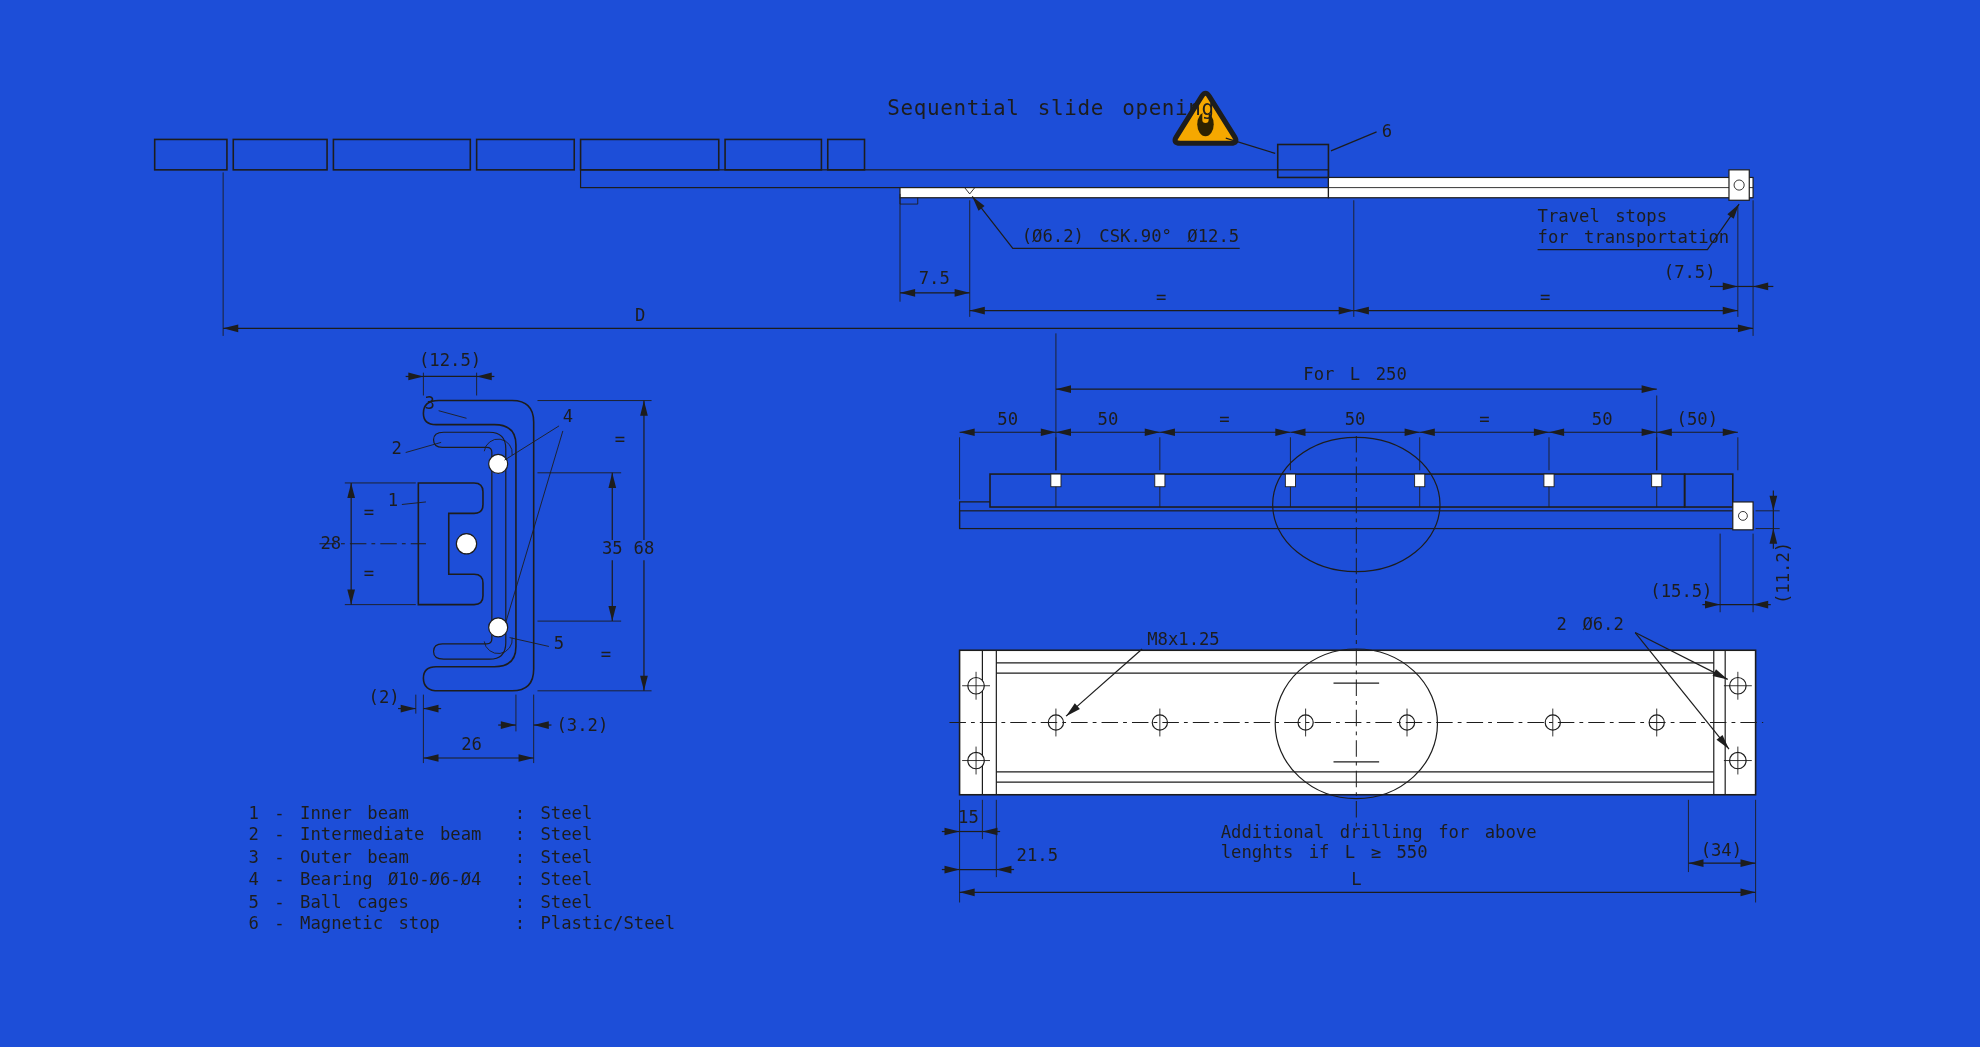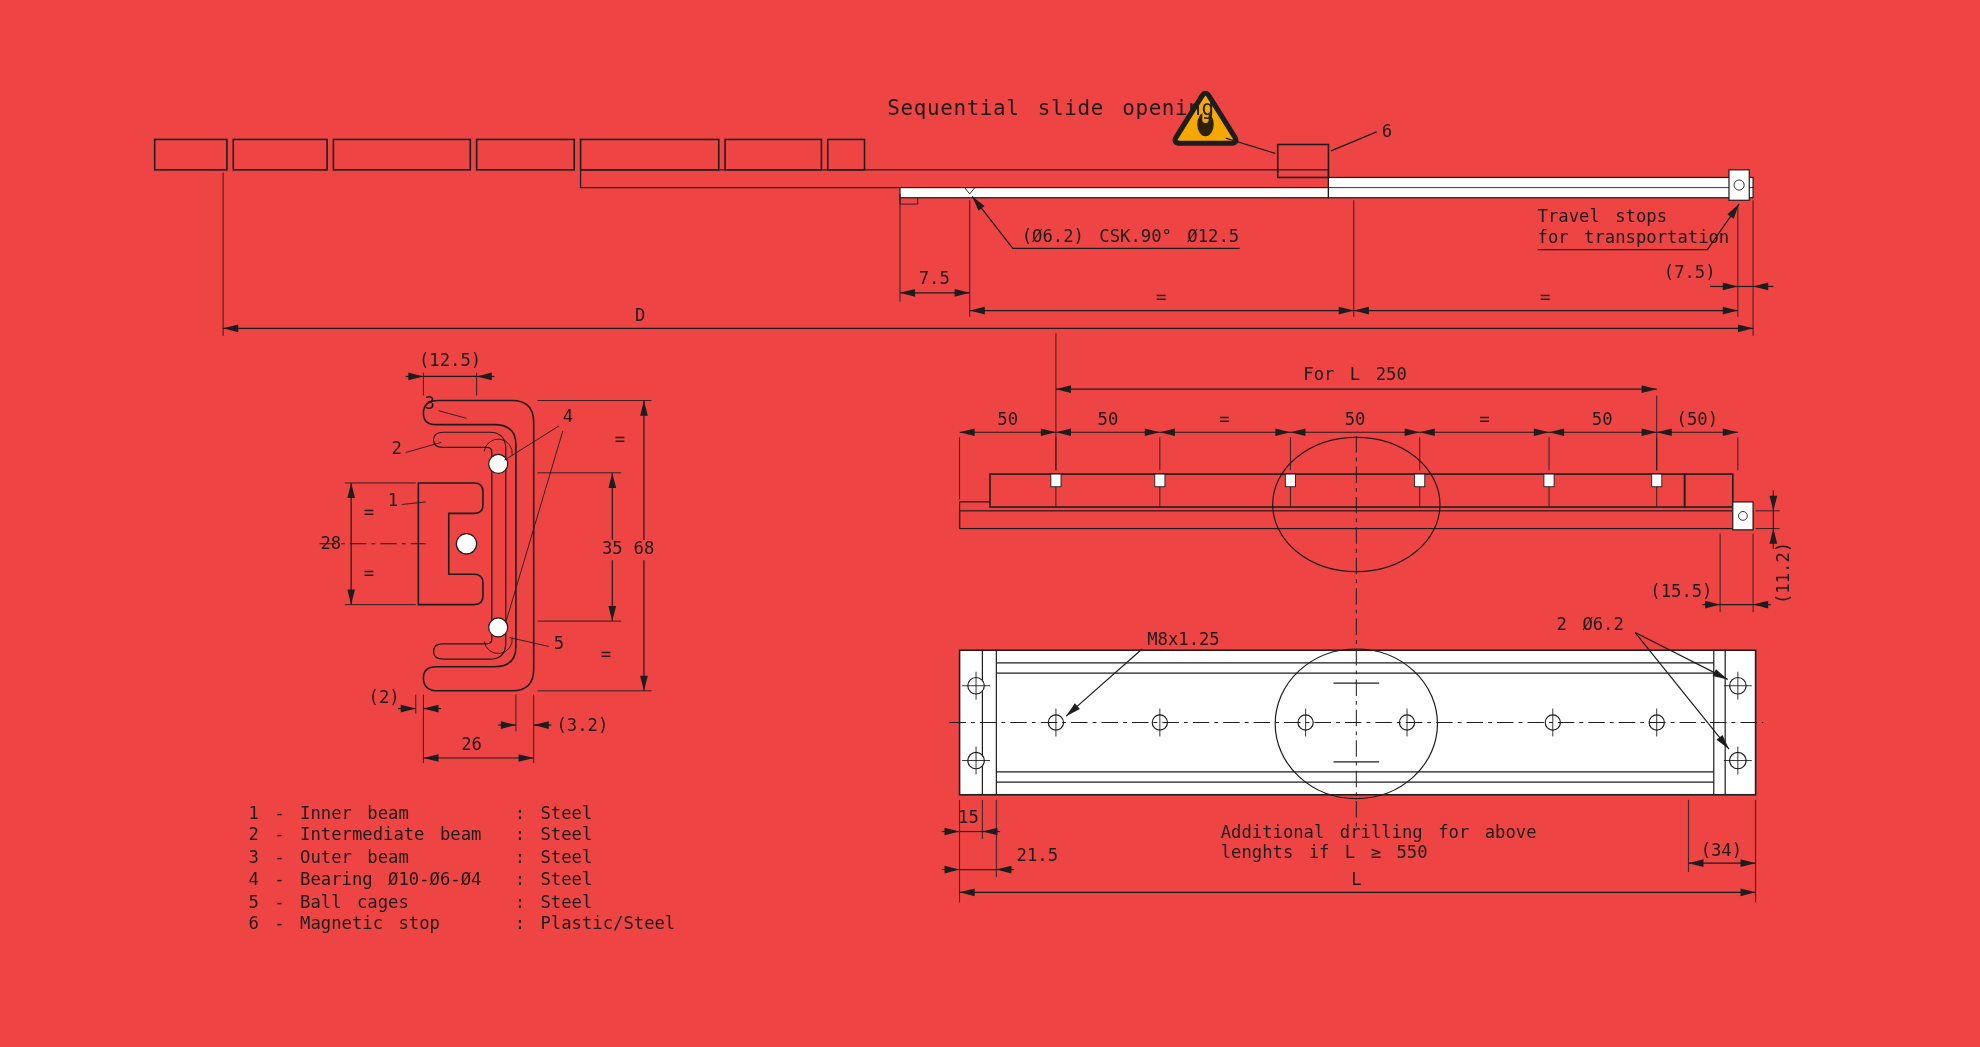--- a/index.html
+++ b/index.html
@@ -1,16 +1,16 @@
 <!DOCTYPE html>
 <html><head>
 <meta charset="utf-8">
 <style>
   html,body{margin:0;padding:0;background:#fff;}
-  .sheet{width:1980px;height:1047px;background:#ef4444;position:relative;overflow:hidden;}
+  .sheet{width:1980px;height:1047px;background:#1d4ed8;position:relative;overflow:hidden;}
   svg{display:block;}
   svg text{font-family:"DejaVu Sans Mono","Liberation Mono",monospace;fill:#1d1d1d;word-spacing:4px;}
   .t{font-size:13.6px;}
   .tt{font-size:16.5px;letter-spacing:.5px;}
   .k{stroke:#1d1d1d;fill:none;stroke-width:1.25px;}
   .m{stroke:#1d1d1d;fill:none;stroke-width:.95px;}
   .f{stroke:#1d1d1d;fill:none;stroke-width:.7px;}
   .cl{stroke:#1d1d1d;fill:none;stroke-width:.8px;stroke-dasharray:13 4 3 4;}
   .w{fill:#ffffff;}
 </style>

